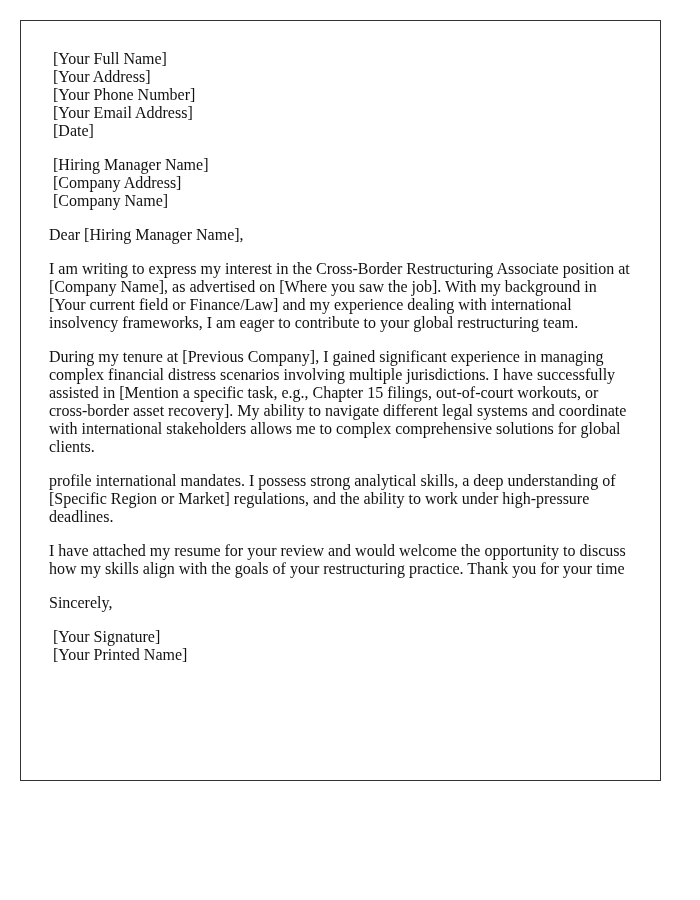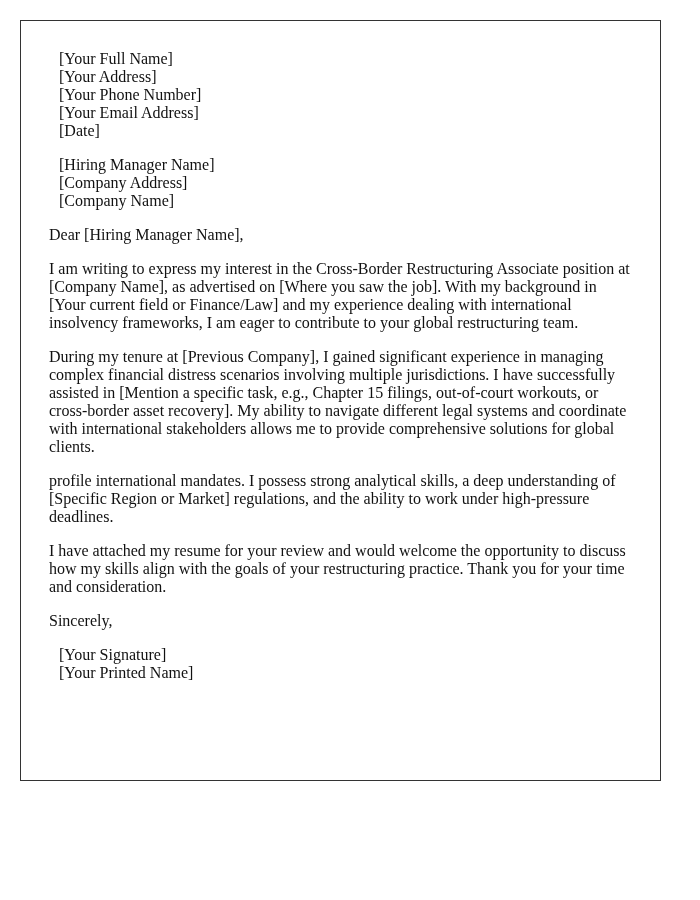--- a/index.html
+++ b/index.html
@@ -25,21 +25,21 @@
     }
     .content {
       position: absolute;
       left: 28px;
       top: 29px;
       width: 590px;
       font-size: 16px;
       line-height: 18px;
     }
     .block {
-      margin: 0 0 16px 10px;
+      margin: 0 0 16px 4px;
     }
     .line {
       display: block;
       white-space: nowrap;
     }
     p.para {
       margin: 0 0 16px 0;
     }
   </style>
 </head>
@@ -71,34 +71,33 @@
       <span class="line">[Company Name], as advertised on [Where you saw the job]. With my background in</span>
       <span class="line">[Your current field or Finance/Law] and my experience dealing with international</span>
       <span class="line">insolvency frameworks, I am eager to contribute to your global restructuring team.</span>
     </p>
 
     <p class="para">
       <span class="line">During my tenure at [Previous Company], I gained significant experience in managing</span>
       <span class="line">complex financial distress scenarios involving multiple jurisdictions. I have successfully</span>
       <span class="line">assisted in [Mention a specific task, e.g., Chapter 15 filings, out-of-court workouts, or</span>
       <span class="line">cross-border asset recovery]. My ability to navigate different legal systems and coordinate</span>
-      <span class="line">with international stakeholders allows me to provide comprehensive solutions for global</span>
+      <span class="line">with international stakeholders allows me to complex comprehensive solutions for global</span>
       <span class="line">clients.</span>
     </p>
 
     <p class="para">
       <span class="line">profile international mandates. I possess strong analytical skills, a deep understanding of</span>
       <span class="line">[Specific Region or Market] regulations, and the ability to work under high-pressure</span>
       <span class="line">deadlines.</span>
     </p>
 
     <p class="para">
       <span class="line">I have attached my resume for your review and would welcome the opportunity to discuss</span>
       <span class="line">how my skills align with the goals of your restructuring practice. Thank you for your time</span>
-      <span class="line">and consideration.</span>
     </p>
 
     <p class="para">
       <span class="line">Sincerely,</span>
     </p>
 
     <div class="block">
       <span class="line">[Your Signature]</span>
       <span class="line">[Your Printed Name]</span>
     </div>

